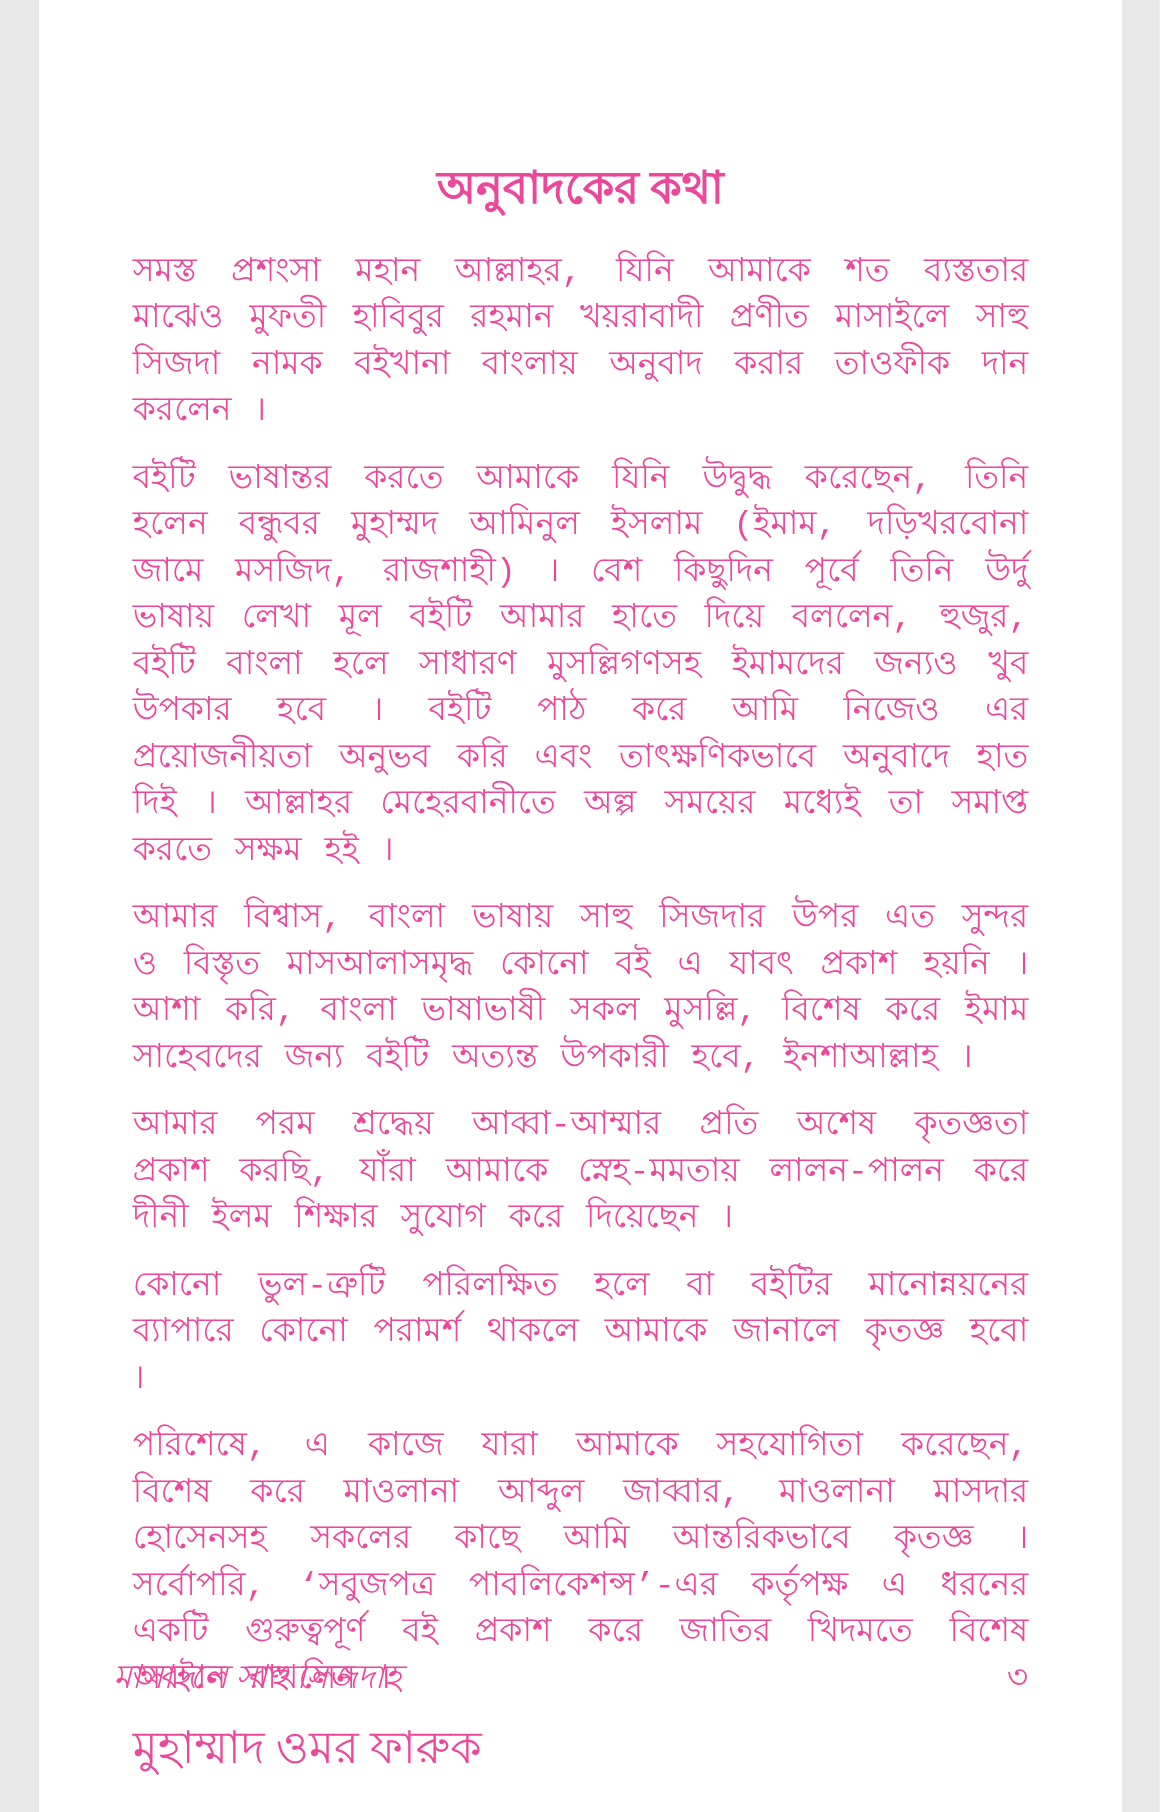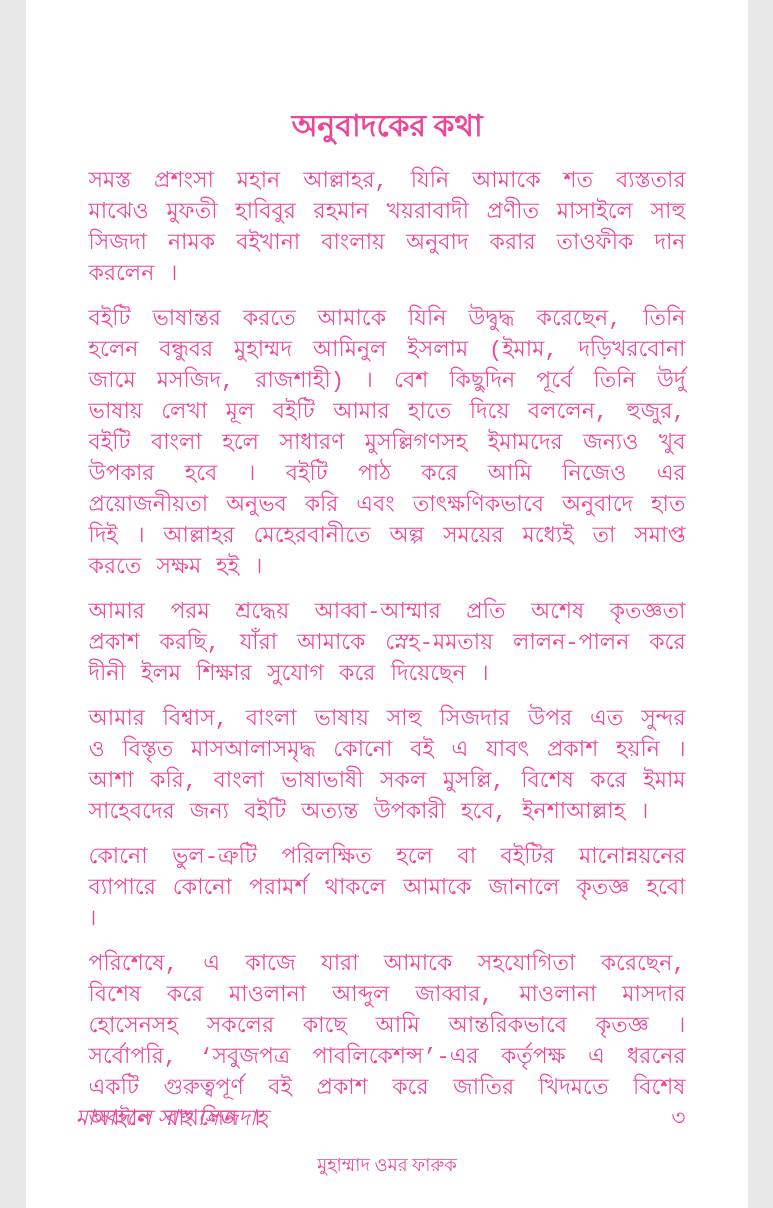--- a/index.html
+++ b/index.html
@@ -37,23 +37,23 @@
     text-align: justify;
     text-justify: inter-word;
     word-spacing: 2px;
     font-family: Liberation Mono, monospace;
   }
   .para:last-of-type {
     margin-bottom: 6px;
   }
   .sig {
     margin: 0;
-    font-size: 18px;
+    font-size: 30px;
     line-height: 33px;
-    text-align: center;
+    text-align: left;
   }
   .footer {
     position: absolute;
     left: 50px;
     right: 62px;
     top: 1100px;
     display: flex;
     justify-content: space-between;
     align-items: flex-start;
   }
@@ -67,22 +67,22 @@
 </style>
 </head>
 <body>
 
 <div class="page">
   <div class="content">
     <h1 class="title">অনুবাদকের কথা</h1>
 
     <p class="para">সমস্ত প্রশংসা মহান আল্লাহর, যিনি আমাকে শত ব্যস্ততার মাঝেও মুফতী হাবিবুর রহমান খয়রাবাদী প্রণীত মাসাইলে সাহু সিজদা নামক বইখানা বাংলায় অনুবাদ করার তাওফীক দান করলেন ।</p>
     <p class="para">বইটি ভাষান্তর করতে আমাকে যিনি উদ্বুদ্ধ করেছেন, তিনি হলেন বন্ধুবর মুহাম্মদ আমিনুল ইসলাম (ইমাম, দড়িখরবোনা জামে মসজিদ, রাজশাহী) । বেশ কিছুদিন পূর্বে তিনি উর্দু ভাষায় লেখা মূল বইটি আমার হাতে দিয়ে বললেন, হুজুর, বইটি বাংলা হলে সাধারণ মুসল্লিগণসহ ইমামদের জন্যও খুব উপকার হবে । বইটি পাঠ করে আমি নিজেও এর প্রয়োজনীয়তা অনুভব করি এবং তাৎক্ষণিকভাবে অনুবাদে হাত দিই । আল্লাহর মেহেরবানীতে অল্প সময়ের মধ্যেই তা সমাপ্ত করতে সক্ষম হই ।</p>
+    <p class="para">আমার বিশ্বাস, বাংলা ভাষায় সাহু সিজদার উপর এত সুন্দর ও বিস্তৃত মাসআলাসমৃদ্ধ কোনো বই এ যাবৎ প্রকাশ হয়নি । আশা করি, বাংলা ভাষাভাষী সকল মুসল্লি, বিশেষ করে ইমাম সাহেবদের জন্য বইটি অত্যন্ত উপকারী হবে, ইনশাআল্লাহ ।</p>
     <p class="para">আমার পরম শ্রদ্ধেয় আব্বা-আম্মার প্রতি অশেষ কৃতজ্ঞতা প্রকাশ করছি, যাঁরা আমাকে স্নেহ-মমতায় লালন-পালন করে দীনী ইলম শিক্ষার সুযোগ করে দিয়েছেন ।</p>
-    <p class="para">আমার বিশ্বাস, বাংলা ভাষায় সাহু সিজদার উপর এত সুন্দর ও বিস্তৃত মাসআলাসমৃদ্ধ কোনো বই এ যাবৎ প্রকাশ হয়নি । আশা করি, বাংলা ভাষাভাষী সকল মুসল্লি, বিশেষ করে ইমাম সাহেবদের জন্য বইটি অত্যন্ত উপকারী হবে, ইনশাআল্লাহ ।</p>
     <p class="para">কোনো ভুল-ত্রুটি পরিলক্ষিত হলে বা বইটির মানোন্নয়নের ব্যাপারে কোনো পরামর্শ থাকলে আমাকে জানালে কৃতজ্ঞ হবো ।</p>
     <p class="para">পরিশেষে, এ কাজে যারা আমাকে সহযোগিতা করেছেন, বিশেষ করে মাওলানা আব্দুল জাব্বার, মাওলানা মাসদার হোসেনসহ সকলের কাছে আমি আন্তরিকভাবে কৃতজ্ঞ । সর্বোপরি, ‘সবুজপত্র পাবলিকেশন্স’-এর কর্তৃপক্ষ এ ধরনের একটি গুরুত্বপূর্ণ বই প্রকাশ করে জাতির খিদমতে বিশেষ অবদান রাখলেন ।</p>
 
     <p class="sig">মুহাম্মাদ ওমর ফারুক</p>
   </div>
 
   <div class="footer">
     <span class="footer-title">মাসাইলে সাহু সিজদাহ</span>
     <span class="footer-page">৩</span>
   </div>

